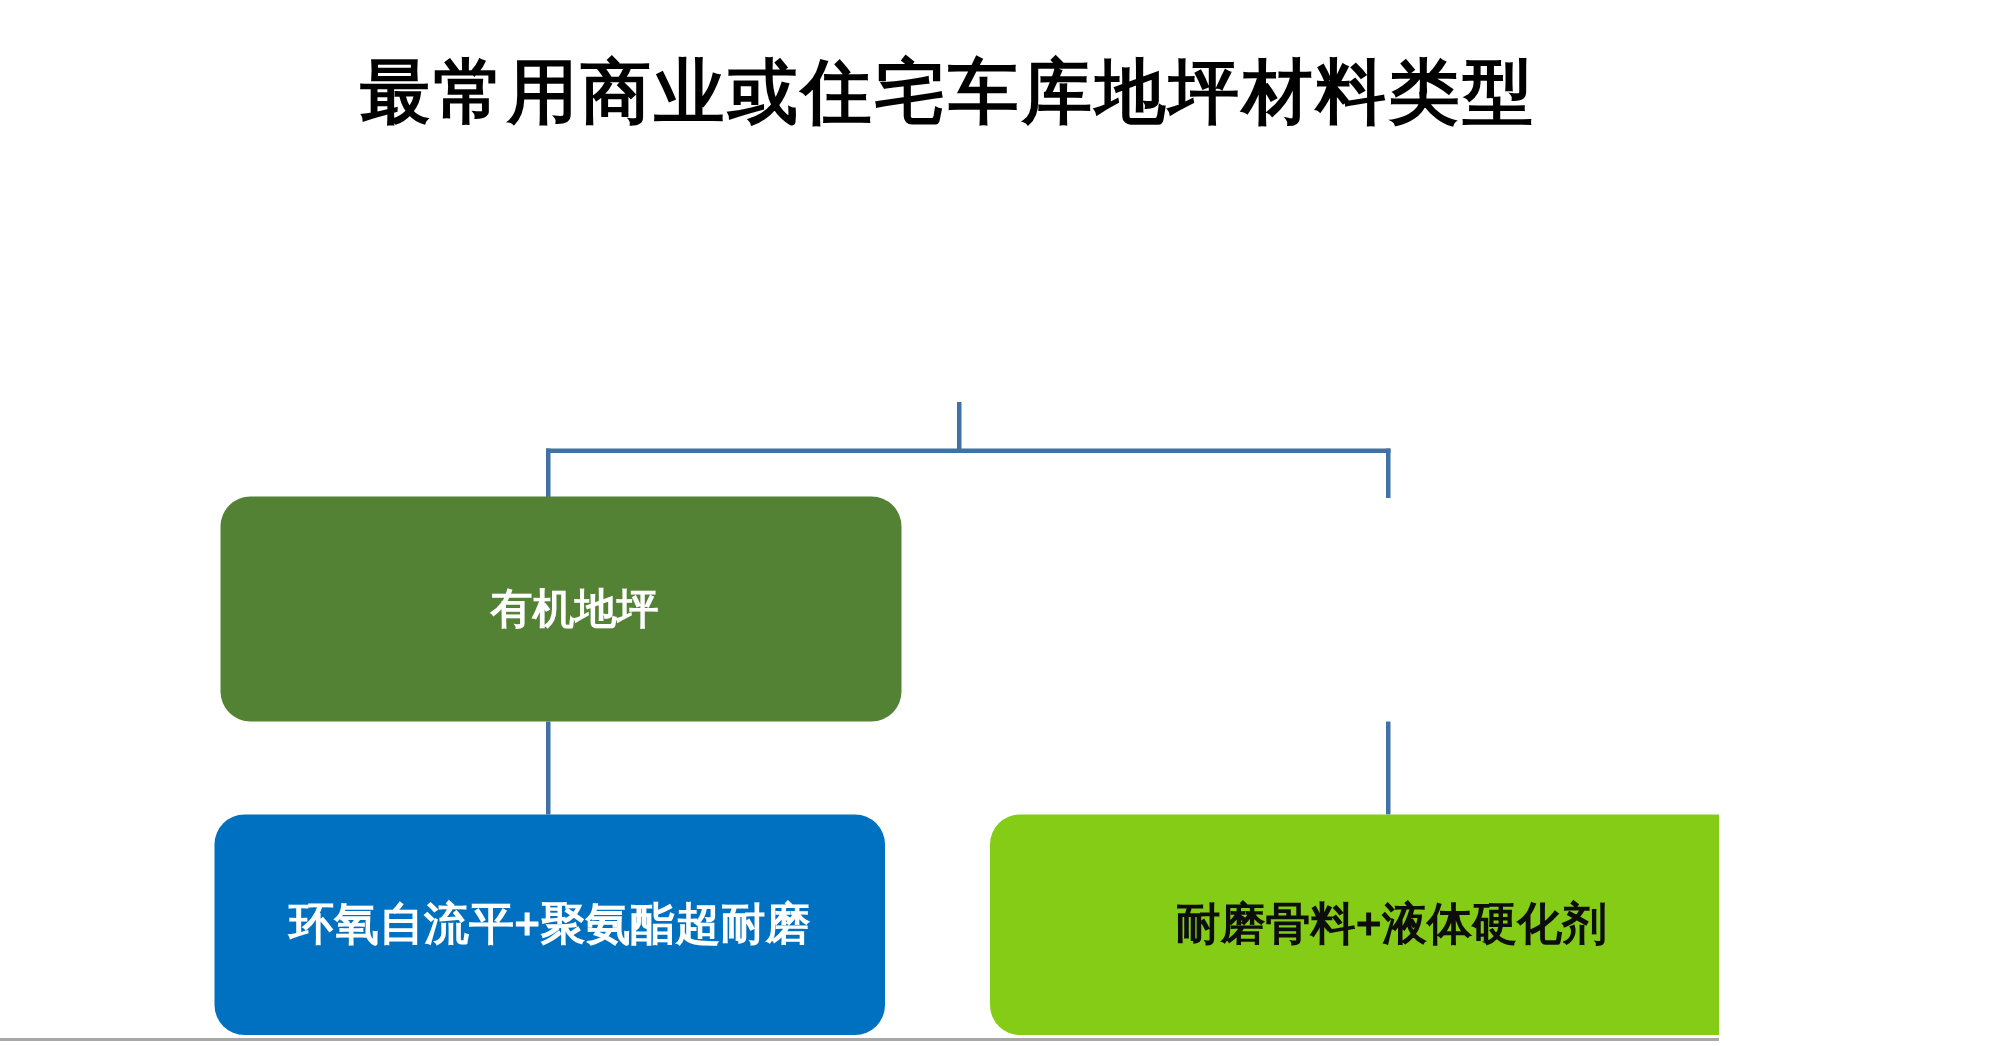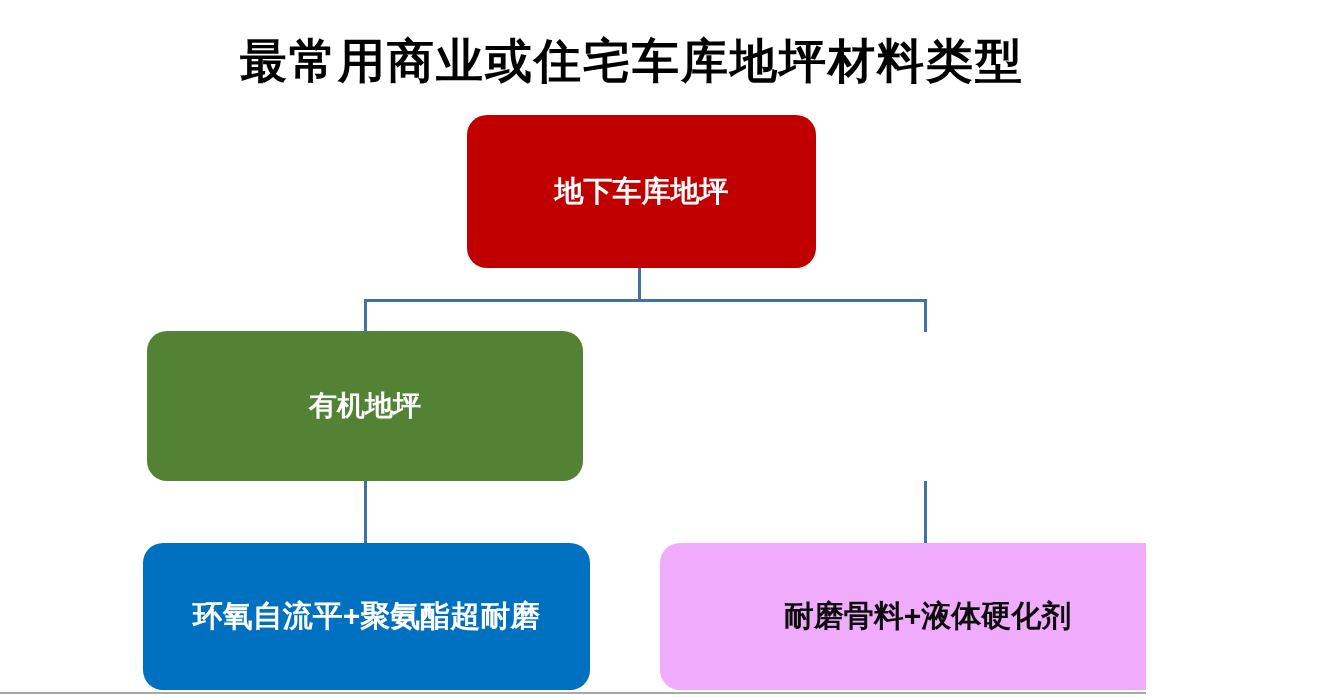--- a/index.html
+++ b/index.html
@@ -84,24 +84,23 @@
 
   <h1 class="title">最常用商业或住宅车库地坪材料类型</h1>
 
   <div class="conn conn-root-stem" style="background-color: rgb(64, 114, 166);"></div>
   <div class="conn conn-horizontal" style="background-color: rgb(64, 114, 166);"></div>
   <div class="conn conn-left-drop" style="background-color: rgb(64, 114, 166);"></div>
   <div class="conn conn-right-drop" style="background-color: rgb(64, 114, 166);"></div>
   <div class="conn conn-left-lower" style="background-color: rgb(64, 114, 166);"></div>
   <div class="conn conn-right-lower" style="background-color: rgb(64, 114, 166);"></div>
 
-  <div class="node node-root" style="background-color: rgb(192, 0, 0); color: rgb(255, 255, 255);">地下车库地坪</div>
 
-  <div class="node node-organic" style="background-color: rgb(84, 130, 53); color: rgb(255, 255, 255);">有机地坪</div>
+  <div class="node node-organic" style="background-color: rgb(84, 130, 53); color: rgb(255, 255, 255); padding-left: 18px;">有机地坪</div>
 
 
   <div class="node node-epoxy" style="background-color: rgb(0, 112, 192); color: rgb(255, 255, 255);">环氧自流平+聚氨酯超耐磨</div>
 
-  <div class="node node-aggregate" style="background-color: #f0abfc; color: rgb(13, 13, 13);">耐磨骨料+液体硬化剂</div>
+  <div class="node node-aggregate" style="background-color: #84cc16; color: rgb(13, 13, 13);">耐磨骨料+液体硬化剂</div>
 
   <div class="bottom-rule" style="background-color: rgb(168, 168, 168);"></div>
 
 </div>
 
 </body></html>

